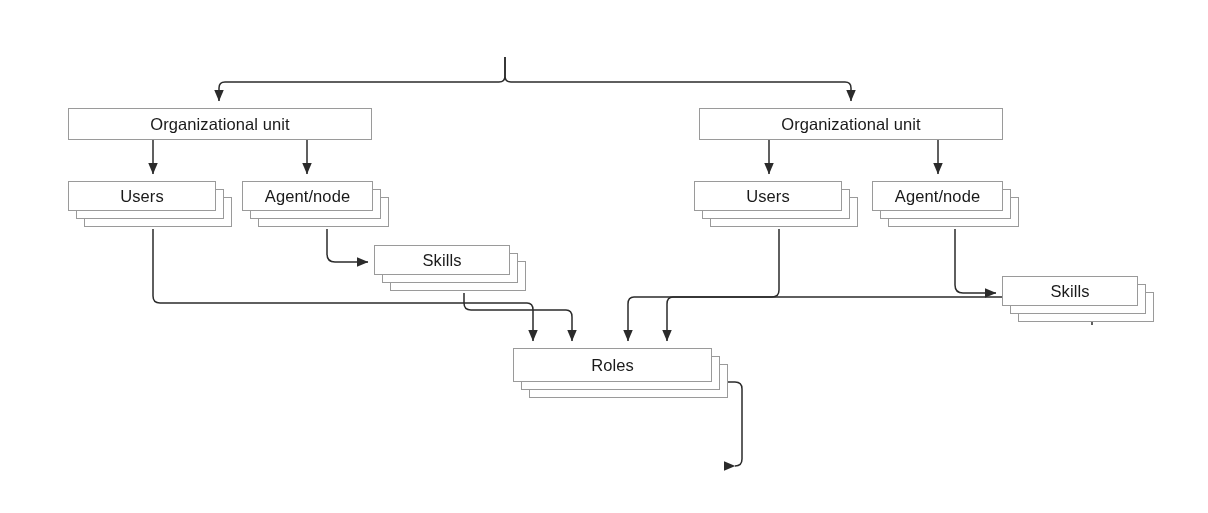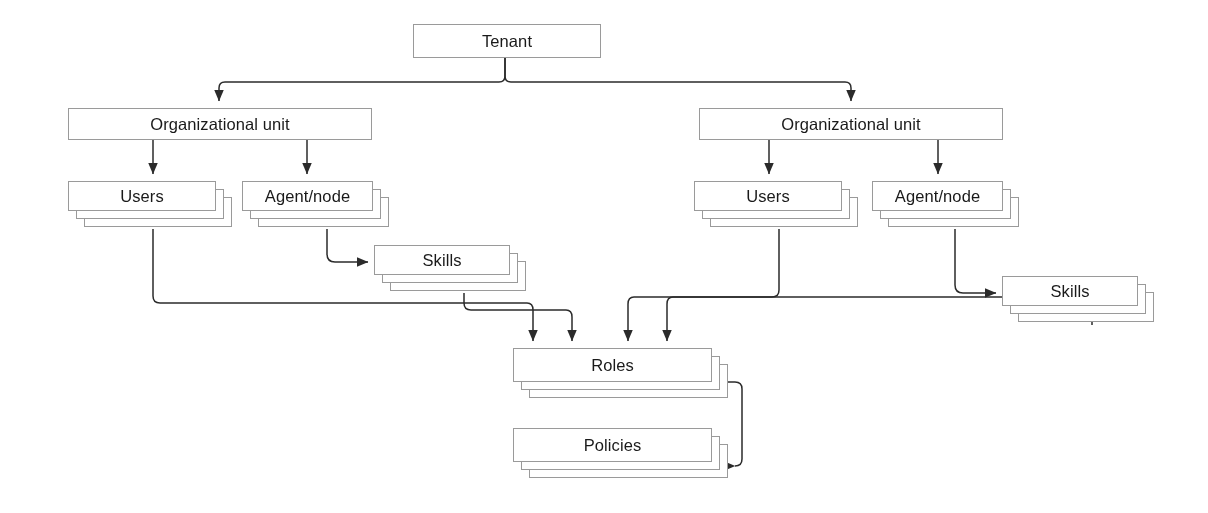--- a/index.html
+++ b/index.html
@@ -89,25 +89,20 @@
       <path d="M 464,293 L 464,303 Q 464,310 471,310 L 566,310 Q 572,310 572,317 L 572,341" marker-end="url(#arrowhead)"></path>
 
       <path d="M 779,229 L 779,290 Q 779,297 772,297 L 634,297 Q 628,297 628,304 L 628,341" marker-end="url(#arrowhead)"></path>
 
       <path d="M 1092,325 L 1092,304 Q 1092,297 1085,297 L 673,297 Q 667,297 667,304 L 667,341" marker-end="url(#arrowhead)"></path>
 
       <path d="M 728,382 L 735,382 Q 742,382 742,389 L 742,459 Q 742,466 735,466 L 735,466" marker-end="url(#arrowhead)"></path>
     </g>
   </svg>
 
-  <div class="node" style="left:413px; top:24px; width:188px; height:34px;">
-    <div class="card top" style="left:0; top:0; width:188px; height:34px;">
-      <span class="card-label">Tenant</span>
-    </div>
-  </div>
 
   <div class="node" style="left:68px; top:108px; width:304px; height:32px;">
     <div class="card top" style="left:0; top:0; width:304px; height:32px;">
       <span class="card-label">Organizational unit</span>
     </div>
   </div>
 
   <div class="node" style="left:699px; top:108px; width:304px; height:32px;">
     <div class="card top" style="left:0; top:0; width:304px; height:32px;">
       <span class="card-label">Organizational unit</span>
@@ -163,21 +158,14 @@
   </div>
 
   <div class="node" style="left:513px; top:348px; width:198px; height:52px;">
     <div class="card back" style="left:16px; top:16px; width:199px; height:34px;"></div>
     <div class="card mid" style="left:8px; top:8px; width:199px; height:34px;"></div>
     <div class="card top" style="left:0; top:0; width:199px; height:34px;">
       <span class="card-label">Roles</span>
     </div>
   </div>
 
-  <div class="node" style="left:513px; top:428px; width:215px; height:52px;">
-    <div class="card back" style="left:16px; top:16px; width:199px; height:34px;"></div>
-    <div class="card mid" style="left:8px; top:8px; width:199px; height:34px;"></div>
-    <div class="card top" style="left:0; top:0; width:199px; height:34px;">
-      <span class="card-label">Policies</span>
-    </div>
-  </div>
 
 </div>
 
 </body></html>

